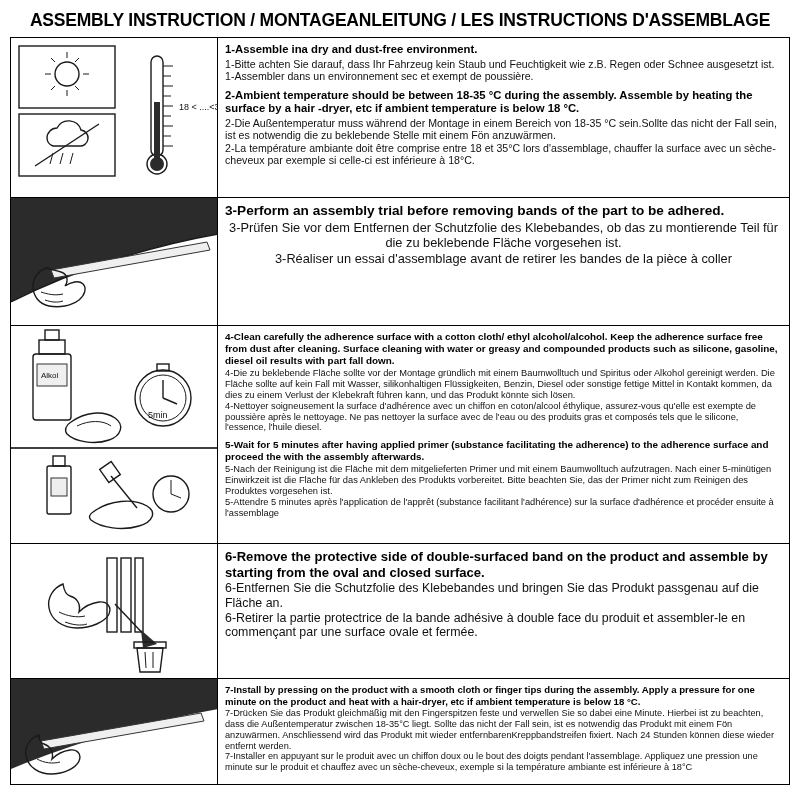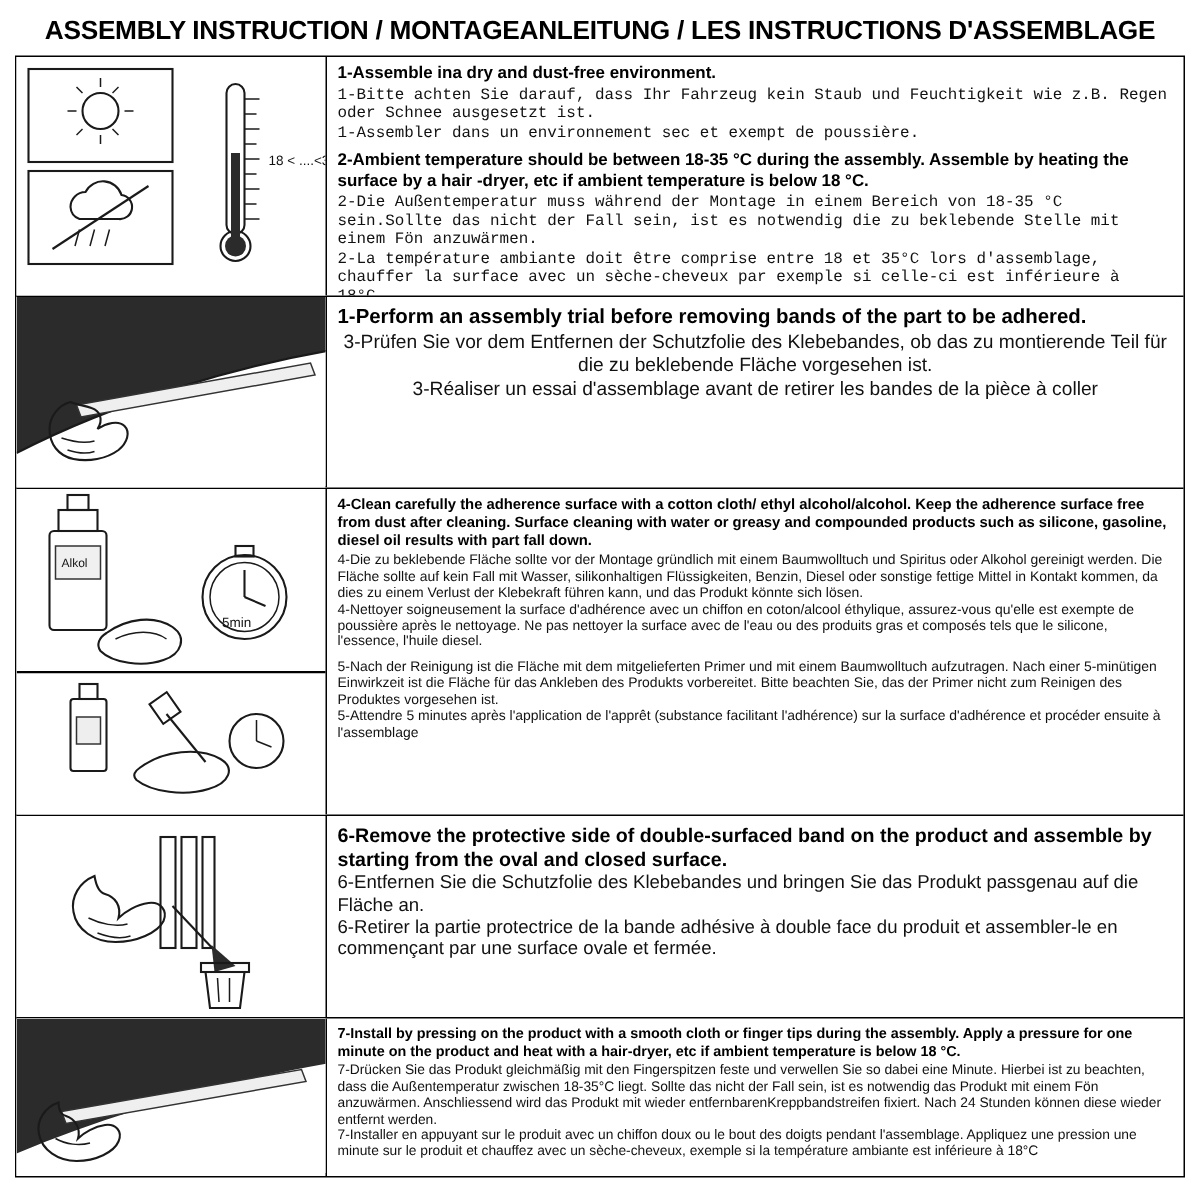--- a/index.html
+++ b/index.html
@@ -55,21 +55,21 @@
   .de, .fr {
     line-height: 1.18;
     margin: 0;
     color: #111;
   }
   .blk { margin-bottom: 6px; }
   .blk:last-child { margin-bottom: 0; }
 
   
   .r1 .en { font-size: 11.3px; }
-  .r1 .de, .r1 .fr { font-size: 10.6px; font-family: Liberation Mono, monospace; }
+  .r1 .de, .r1 .fr { font-size: 10.6px; }
   .r2 .en { font-size: 13.6px; }
   .r2 .de, .r2 .fr { font-size: 12.8px; text-align: center; }
   .r3 .en { font-size: 9.9px; }
   .r3 .de, .r3 .fr { font-size: 9.3px; }
   .r4 .en { font-size: 13.1px; }
   .r4 .de, .r4 .fr { font-size: 12.4px; }
   .r5 .en { font-size: 9.6px; }
   .r5 .de, .r5 .fr { font-size: 9.2px; }
 
   .footer {
@@ -195,21 +195,21 @@
 
           <g>
             <path d="M36 70 c-8 2 -14 10 -14 18 c0 10 6 18 16 20 c10 2 22 0 30 -6 c6 -5 8 -12 4 -16 c-4 -4 -12 -2 -18 2 c4 -6 2 -12 -4 -14 c-5 -2 -10 -2 -14 -4 z" fill="#fff" class="ln"></path>
             <path d="M30 94 c6 2 14 4 22 2" class="ln-t"></path>
             <path d="M34 102 c6 2 12 3 18 1" class="ln-t"></path>
           </g>
         </svg>
       </div>
       <div class="cell-txt">
         <div class="blk">
-          <p class="en">1-Perform an assembly trial before removing bands of the part to be adhered.</p>
+          <p class="en">3-Perform an assembly trial before removing bands of the part to be adhered.</p>
           <p class="de">3-Prüfen Sie vor dem Entfernen der Schutzfolie des Klebebandes, ob das zu montierende Teil für die zu beklebende Fläche vorgesehen ist.</p>
           <p class="fr">3-Réaliser un essai d'assemblage avant de retirer les bandes de la pièce à coller</p>
         </div>
       </div>
     </div>
 
     <div class="row r3" style="height:218px;">
       <div class="cell-img">
         <svg width="207" height="216" viewBox="0 0 207 216">
 
@@ -250,20 +250,21 @@
           </g>
         </svg>
       </div>
       <div class="cell-txt">
         <div class="blk">
           <p class="en">4-Clean carefully the adherence surface with a cotton cloth/ ethyl alcohol/alcohol. Keep the adherence surface free from dust after cleaning. Surface cleaning with water or greasy and compounded products such as silicone, gasoline, diesel oil results with part fall down.</p>
           <p class="de">4-Die zu beklebende Fläche sollte vor der Montage gründlich mit einem Baumwolltuch und Spiritus oder Alkohol gereinigt werden. Die Fläche sollte auf kein Fall mit Wasser, silikonhaltigen Flüssigkeiten, Benzin, Diesel oder sonstige fettige Mittel in Kontakt kommen, da dies zu einem Verlust der Klebekraft führen kann, und das Produkt könnte sich lösen.</p>
           <p class="fr">4-Nettoyer soigneusement la surface d'adhérence avec un chiffon en coton/alcool éthylique, assurez-vous qu'elle est exempte de poussière après le nettoyage. Ne pas nettoyer la surface avec de l'eau ou des produits gras et composés tels que le silicone, l'essence, l'huile diesel.</p>
         </div>
         <div class="blk">
+          <p class="en">5-Wait for 5 minutes after having applied primer (substance facilitating the adherence) to the adherence surface and proceed the with the assembly afterwards.</p>
           <p class="de">5-Nach der Reinigung ist die Fläche mit dem mitgelieferten Primer und mit einem Baumwolltuch aufzutragen. Nach einer 5-minütigen Einwirkzeit ist die Fläche für das Ankleben des Produkts vorbereitet. Bitte beachten Sie, das der Primer nicht zum Reinigen des Produktes vorgesehen ist.</p>
           <p class="fr">5-Attendre 5 minutes après l'application de l'apprêt (substance facilitant l'adhérence) sur la surface d'adhérence et procéder ensuite à l'assemblage</p>
         </div>
       </div>
     </div>
 
     <div class="row r4" style="height:135px;">
       <div class="cell-img">
         <svg width="207" height="133" viewBox="0 0 207 133">
 

